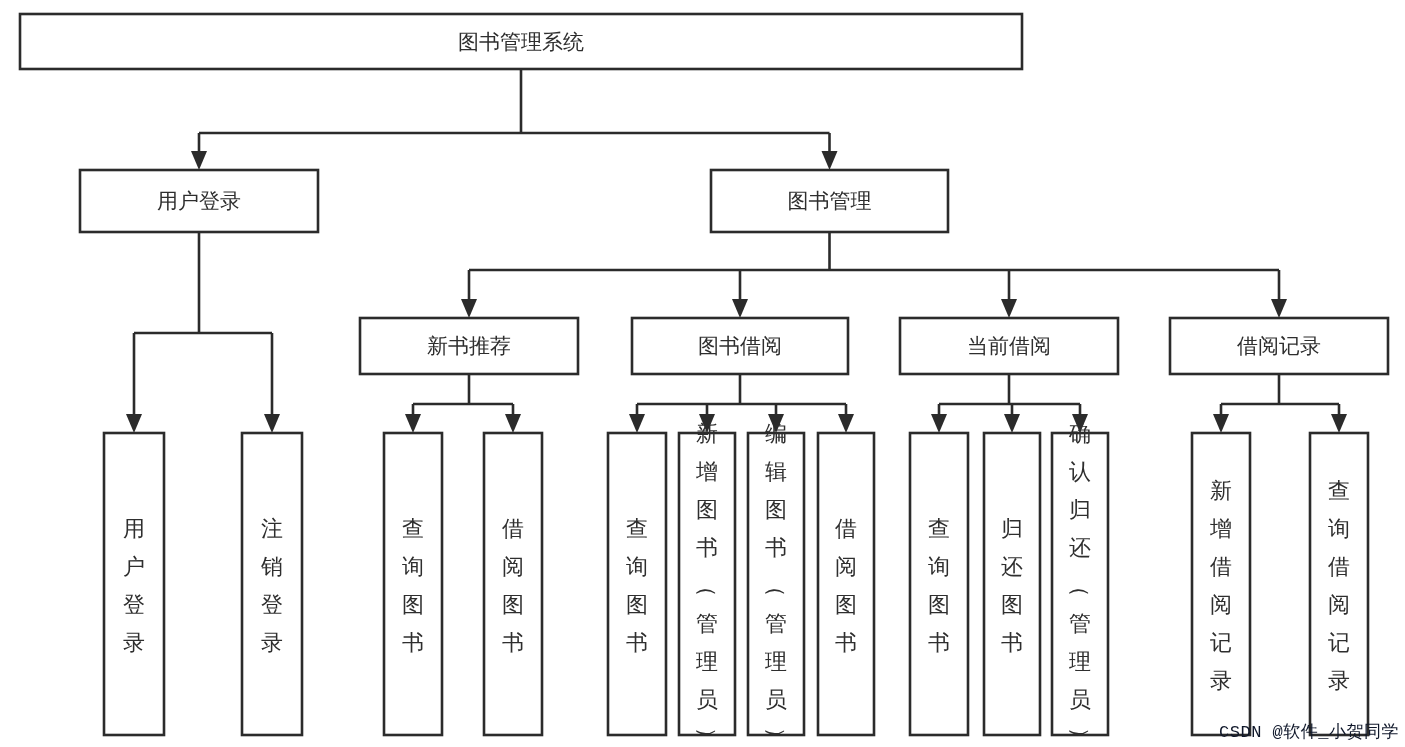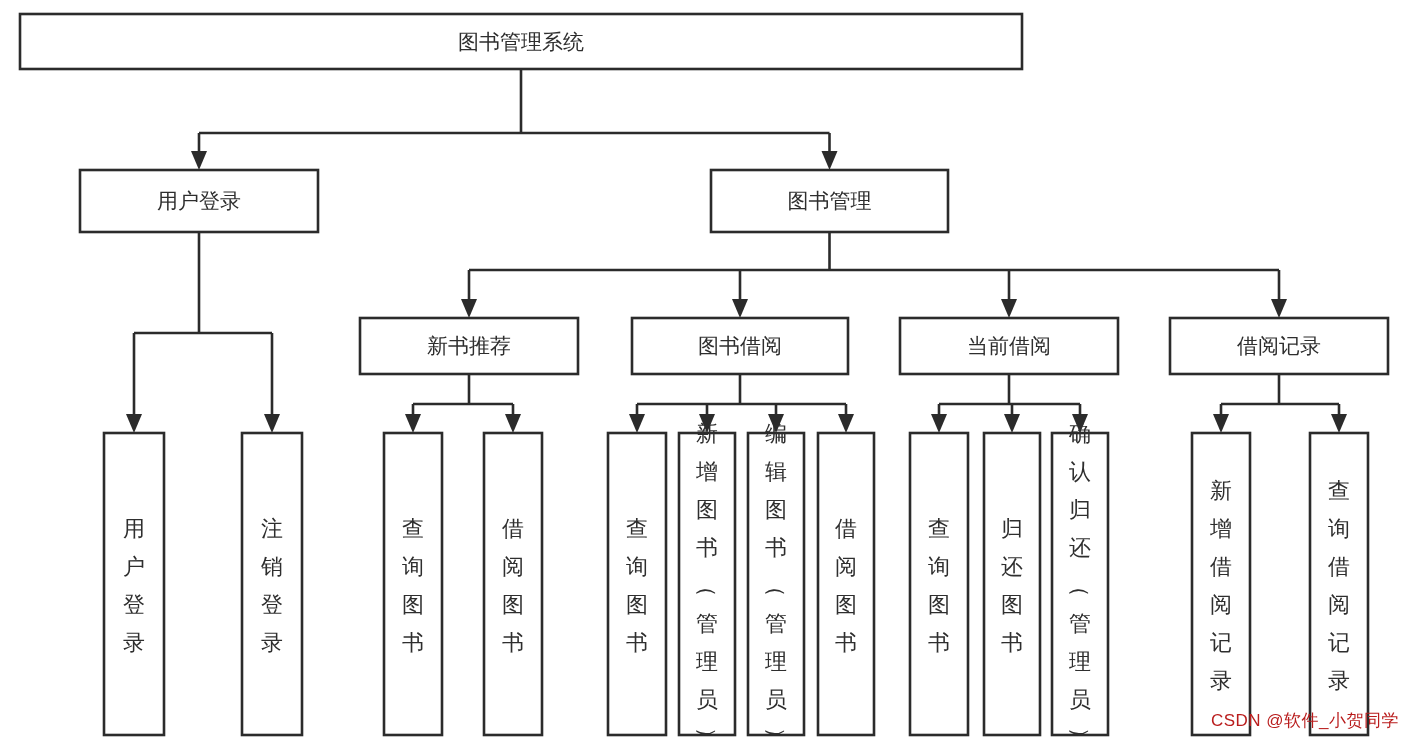--- a/index.html
+++ b/index.html
@@ -18,23 +18,23 @@
     text-anchor:middle;
     dominant-baseline:middle;
   }
   .leaf-label{
     fill:#2e2e2e;
     font-family:"DejaVu Sans","Liberation Sans",sans-serif;
     font-size:22px;
     text-anchor:middle;
   }
   .watermark{
-    position:absolute;right:6px;bottom:15px;
-    font-family:Liberation Sans, sans-serif;
-    font-size:17px;color:#b91c1c;letter-spacing:.5px;
+    position:absolute;right:6px;bottom:4px;
+    font-family:Liberation Mono, monospace;
+    font-size:17px;color:#0f172a;letter-spacing:.5px;
     white-space:nowrap;user-select:none;
   }
 </style>
 </head>
 <body>
 
 <svg id="diagram" viewBox="0 0 1405 747">
   <g id="edges-layer">
       <line x1="521" y1="69" x2="521" y2="133" class="edge"></line>
       <line x1="199" y1="133" x2="829.5" y2="133" class="edge"></line>

